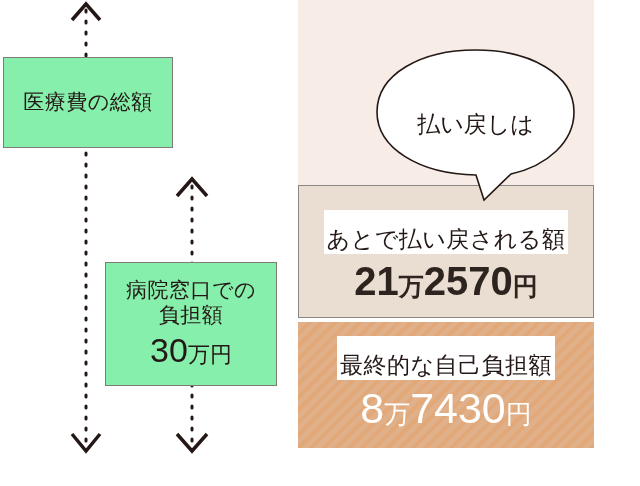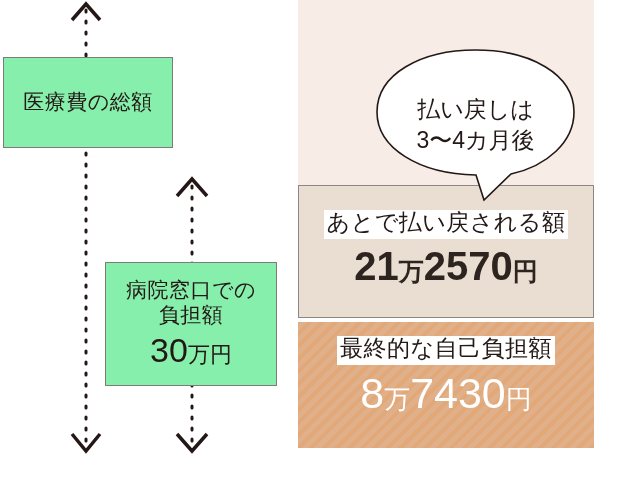--- a/index.html
+++ b/index.html
@@ -112,24 +112,23 @@
     flex-direction: column;
     align-items: center;
     justify-content: flex-start;
   }
   .band-heading {
     display: inline-block;
     background: #ffffff;
     color: #231815;
     font-size: 23px;
     letter-spacing: 0.5px;
-    padding: 1px 3px 2px 3px;
+    padding: 16px 3px 2px 3px;
     white-space: nowrap;
     line-height: 1.15;
-    font-family: Liberation Mono, monospace;
   }
   #band-refund .band-inner { padding-top: 24px; }
   #band-final .band-inner  { padding-top: 14px; }
   .band-amount {
     font-size: 40px;
     letter-spacing: 0px;
     white-space: nowrap;
     margin-top: 5px;
     line-height: 1.1;
   }
@@ -231,18 +230,17 @@
       <path d="M103.5 2
                C 158 2 202 26 202 64
                C 202 94 175 118 139 126
                L 112 152
                L 104 127
                C 47 126 5 100 5 64
                C 5 26 49 2 103.5 2 Z" fill="#ffffff" stroke="#231815" stroke-width="1.6"></path>
     </svg>
     <div id="bubble-text">
       <div>払い戻しは</div>
-      <div>3〜4カ月後</div>
     </div>
   </div>
 
 
 </div>
 
 </body></html>

